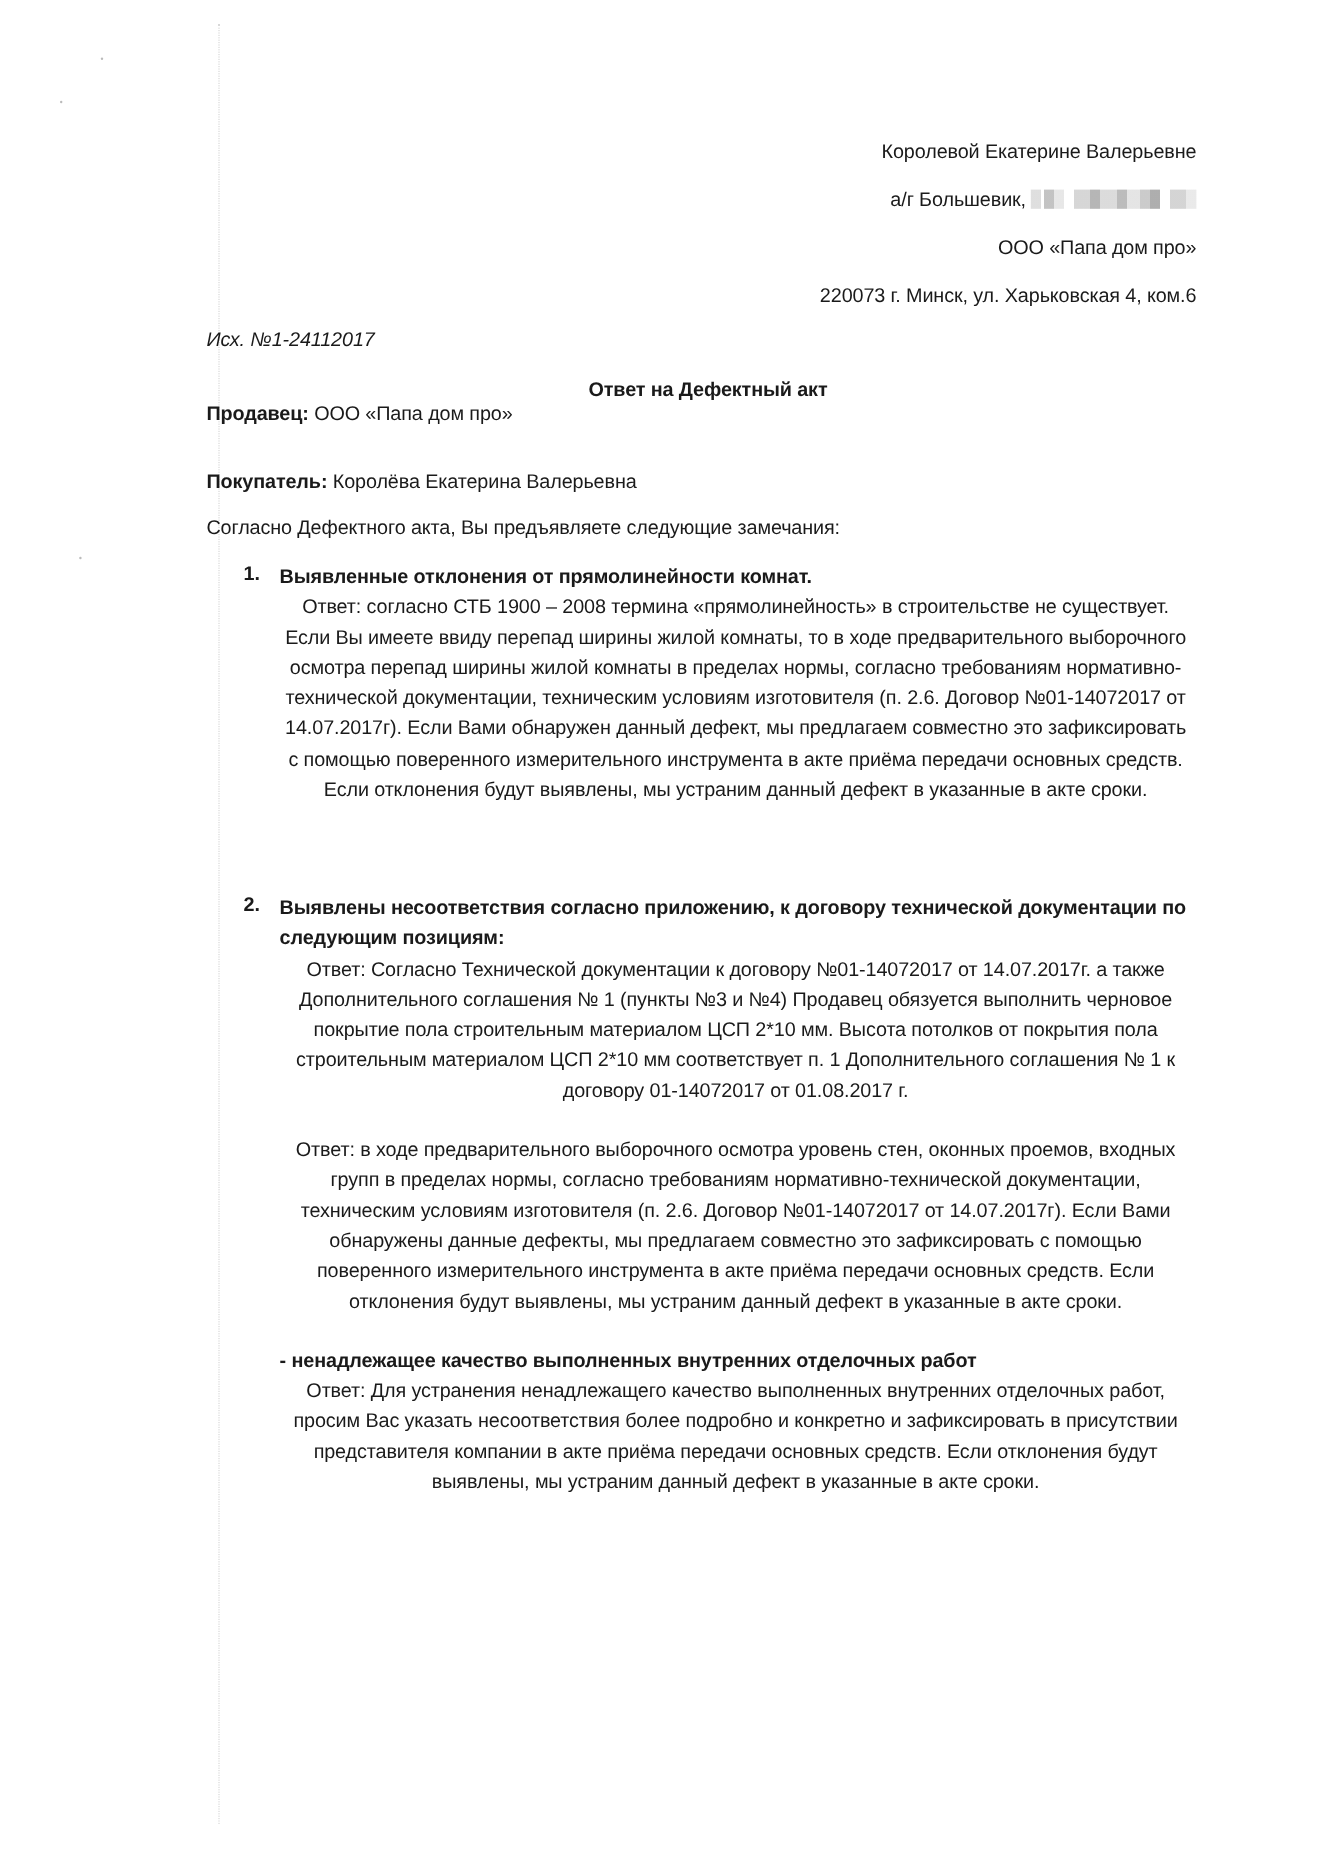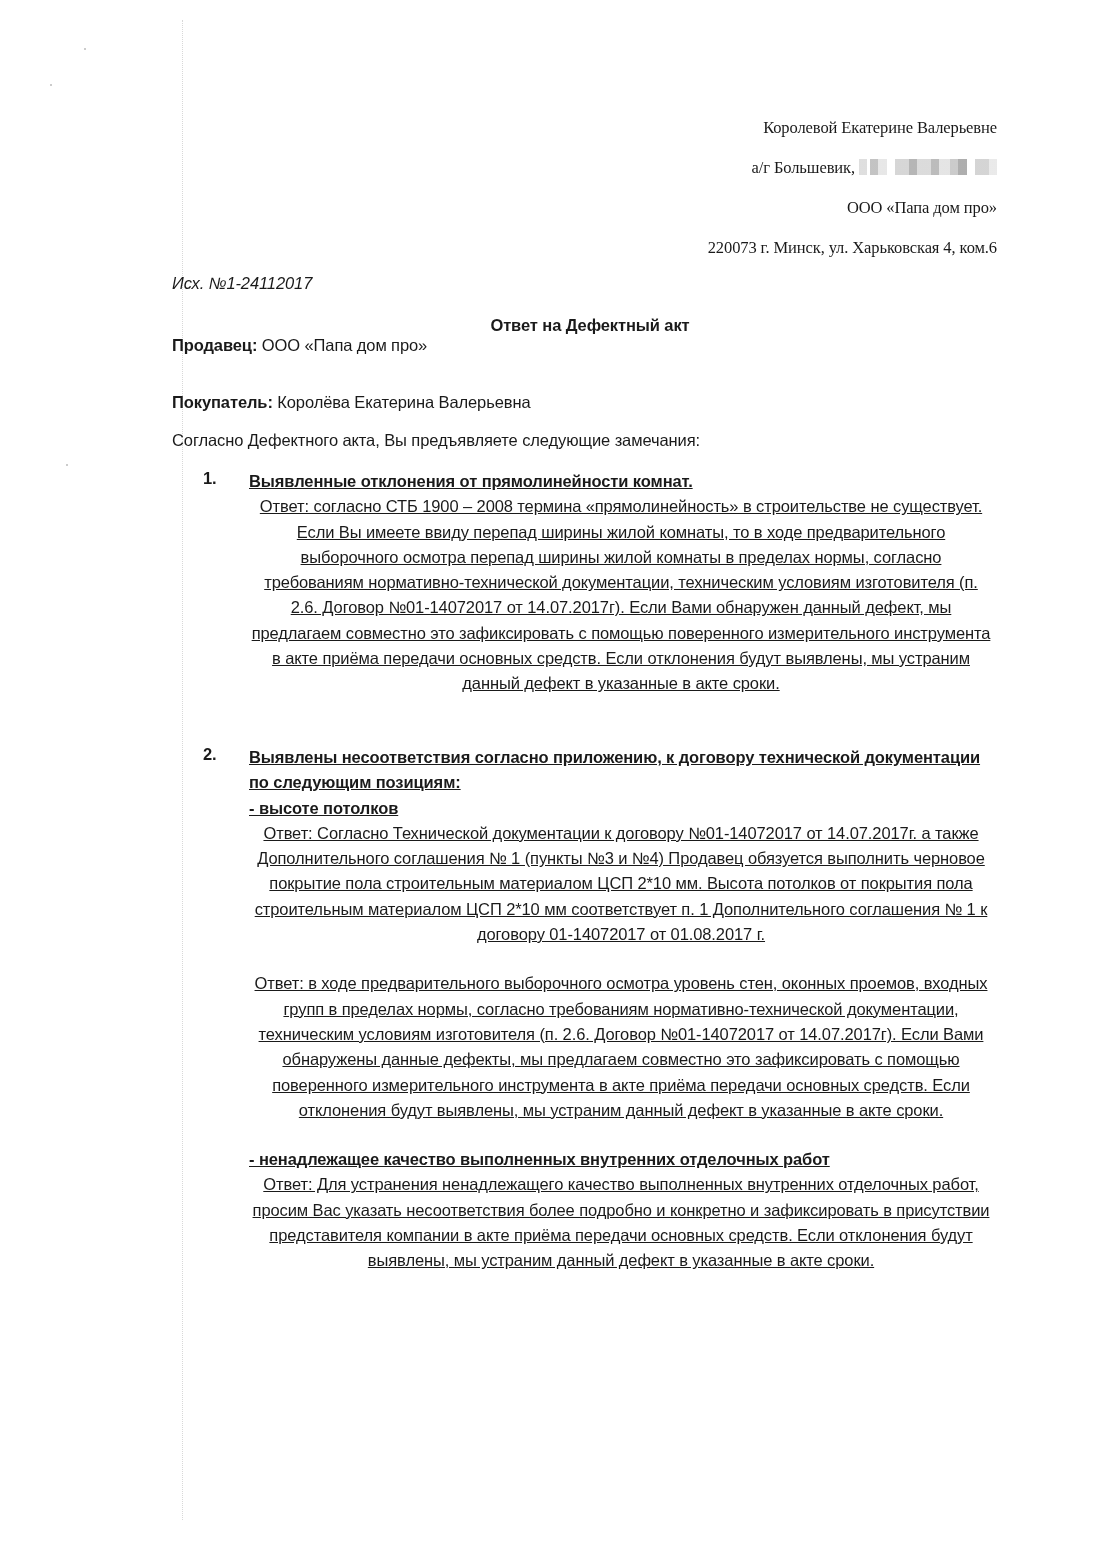--- a/index.html
+++ b/index.html
@@ -30,21 +30,20 @@
       width: 2px;
       height: 2px;
       background: #bbbbbb;
       border-radius: 50%;
     }
     .addr {
       position: absolute;
       right: 103px;
       text-align: right;
       white-space: nowrap;
-      font-family: Liberation Serif, serif;
     }
     .blur {
       display: inline-block;
       width: 138px;
       height: 16px;
       vertical-align: -2px;
       margin-left: 4px;
       background:
         linear-gradient(90deg,
           #d9d9d9 0 6%, #ffffff 6% 8%, #b9b9b9 8% 14%, #e3e3e3 14% 20%,
@@ -86,23 +85,22 @@
       left: 203px;
       width: 790px;
     }
     .item-num {
       position: absolute;
       left: 0;
       top: 0;
       font-weight: bold;
     }
     .item-body {
-      margin-left: 46px;
+      margin-left: 30px;
       line-height: 25.3px;
-      text-decoration: underline;
     }
     .item-head {
       font-weight: bold;
     }
     .sub-head {
       font-weight: bold;
     }
     .para {
       margin: 0;
       text-align: center;
@@ -143,21 +141,20 @@
     <p class="para">Ответ: согласно СТБ 1900 – 2008 термина «прямолинейность» в строительстве не существует. Если Вы имеете ввиду перепад ширины жилой комнаты, то в ходе предварительного выборочного осмотра перепад ширины жилой комнаты в пределах нормы, согласно требованиям нормативно-технической документации, техническим условиям изготовителя (п. 2.6. Договор №01-14072017 от 14.07.2017г). Если Вами обнаружен данный дефект, мы предлагаем совместно это зафиксировать с помощью поверенного измерительного инструмента в акте приёма передачи основных средств. Если отклонения будут выявлены, мы устраним данный дефект в указанные в акте сроки.</p>
   </div>
 </div>
 
 <div class="item" style="top:745px;">
   <div class="item-num">2.</div>
   <div class="item-body">
     <div class="item-head">Выявлены несоответствия согласно приложению, к договору технической документации по следующим позициям:</div>
 
     <div>
-      <div class="sub-head">- высоте потолков</div>
       <p class="para">Ответ: Согласно Технической документации к договору №01-14072017 от 14.07.2017г. а также Дополнительного соглашения № 1 (пункты №3 и №4) Продавец обязуется выполнить черновое покрытие пола строительным материалом ЦСП 2*10 мм. Высота потолков от покрытия пола строительным материалом ЦСП 2*10 мм соответствует п. 1 Дополнительного соглашения № 1 к договору 01-14072017 от 01.08.2017 г.</p>
     </div>
 
     <div class="gap"></div>
 
     <div>
       <p class="para">Ответ: в ходе предварительного выборочного осмотра уровень стен, оконных проемов, входных групп в пределах нормы, согласно требованиям нормативно-технической документации, техническим условиям изготовителя (п. 2.6. Договор №01-14072017 от 14.07.2017г). Если Вами обнаружены данные дефекты, мы предлагаем совместно это зафиксировать с помощью поверенного измерительного инструмента в акте приёма передачи основных средств. Если отклонения будут выявлены, мы устраним данный дефект в указанные в акте сроки.</p>
     </div>
 
     <div class="gap"></div>

